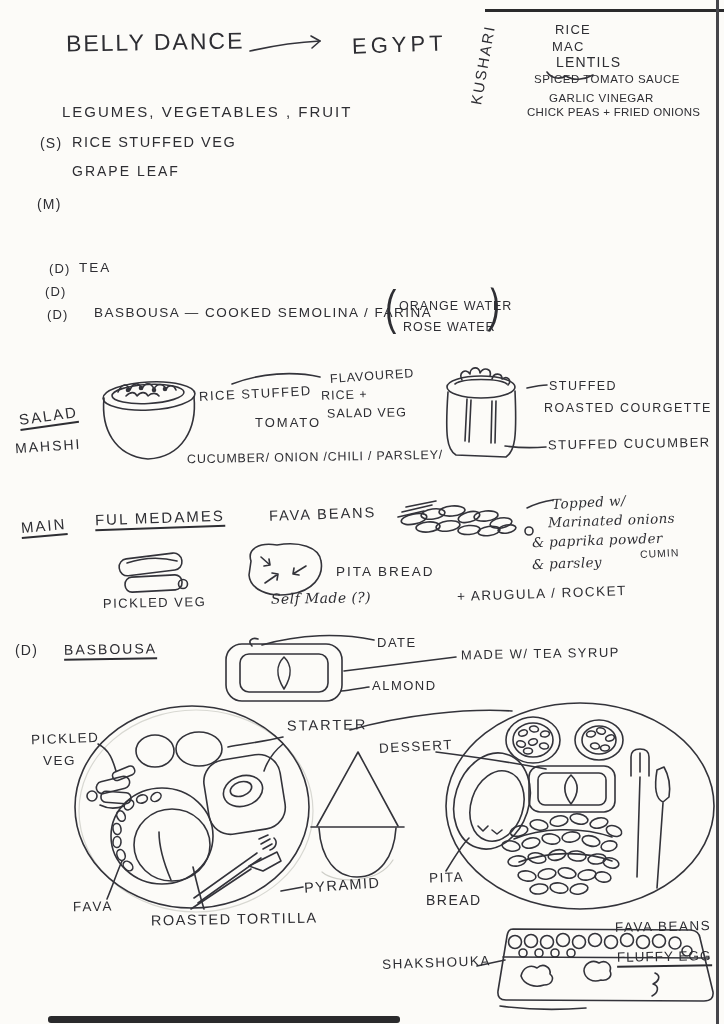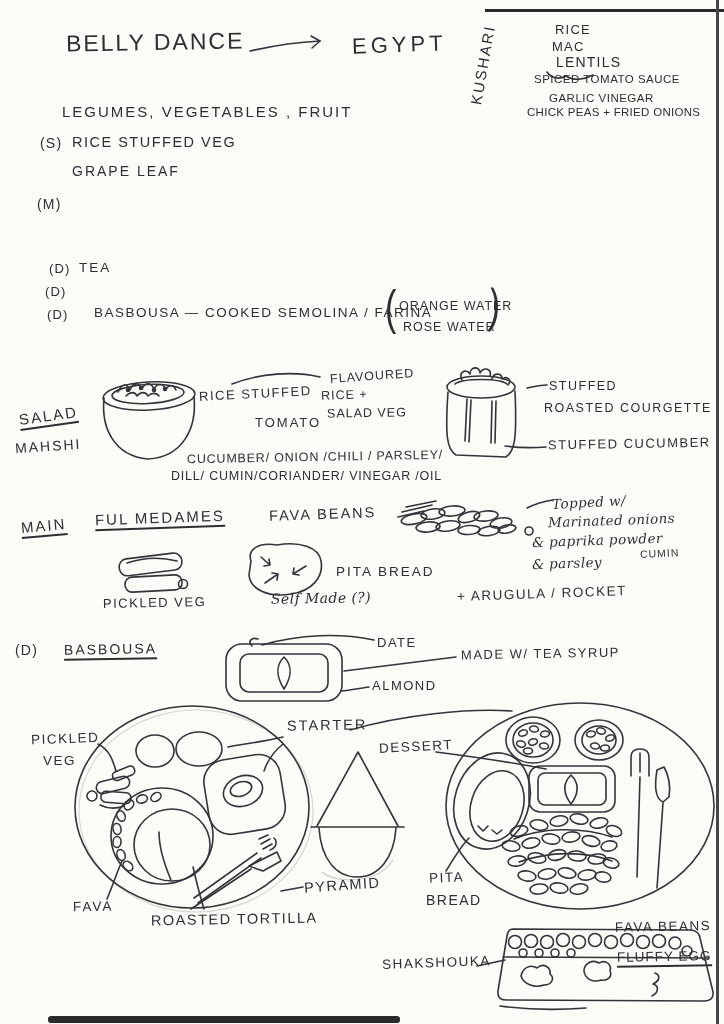--- a/index.html
+++ b/index.html
@@ -266,21 +266,20 @@
   <div class="t" style="left:15px;top:439px;font-size:14px;letter-spacing:2px;transform:rotate(-4deg);">MAHSHI</div>
   <div class="t" style="left:199px;top:387px;font-size:13px;letter-spacing:1.5px;transform:rotate(-3deg);">RICE STUFFED</div>
   <div class="t" style="left:207px;top:416px;font-size:13px;letter-spacing:2px;margin-left:48px;">TOMATO</div>
   <div class="t" style="left:330px;top:370px;font-size:12.5px;letter-spacing:1px;transform:rotate(-4deg);">FLAVOURED</div>
   <div class="t" style="left:321px;top:389px;font-size:12.5px;letter-spacing:1px;transform:rotate(-2deg);">RICE +</div>
   <div class="t" style="left:327px;top:407px;font-size:12.5px;letter-spacing:1px;transform:rotate(-1deg);">SALAD VEG</div>
   <div class="t" style="left:549px;top:380px;font-size:12.5px;letter-spacing:1.5px;">STUFFED</div>
   <div class="t" style="left:544px;top:402px;font-size:12.5px;letter-spacing:1.5px;">ROASTED COURGETTE</div>
   <div class="t" style="left:548px;top:437px;font-size:13px;letter-spacing:1.5px;transform:rotate(-1deg);">STUFFED CUCUMBER</div>
   <div class="t" style="left:187px;top:451px;font-size:12.5px;letter-spacing:.8px;transform:rotate(-1deg);">CUCUMBER/ ONION /CHILI / PARSLEY/</div>
-  <div class="t" style="left:171px;top:470px;font-size:12.5px;letter-spacing:.8px;">DILL/ CUMIN/CORIANDER/ VINEGAR /OIL</div>
 
   <div class="t u" style="left:21px;top:518px;font-size:15px;letter-spacing:2px;transform:rotate(-5deg);">MAIN</div>
   <div class="t u" style="left:95px;top:510px;font-size:15px;letter-spacing:2px;transform:rotate(-2deg);">FUL MEDAMES</div>
   <div class="t" style="left:269px;top:507px;font-size:14.5px;letter-spacing:2px;transform:rotate(-2deg);">FAVA BEANS</div>
   <div class="t it" style="left:552px;top:495px;font-size:13.5px;transform:rotate(-3deg);">Topped w/</div>
   <div class="t it" style="left:548px;top:513px;font-size:13.5px;transform:rotate(-2deg);">Marinated onions</div>
   <div class="t it" style="left:532px;top:533px;font-size:13.5px;transform:rotate(-2deg);">&amp; paprika powder</div>
   <div class="t" style="left:640px;top:548px;font-size:10.5px;letter-spacing:1px;transform:rotate(-3deg);">CUMIN</div>
   <div class="t it" style="left:532px;top:556px;font-size:13.5px;transform:rotate(-2deg);">&amp; parsley</div>
   <div class="t" style="left:103px;top:596px;font-size:13px;letter-spacing:1.5px;transform:rotate(-1deg);">PICKLED VEG</div>

